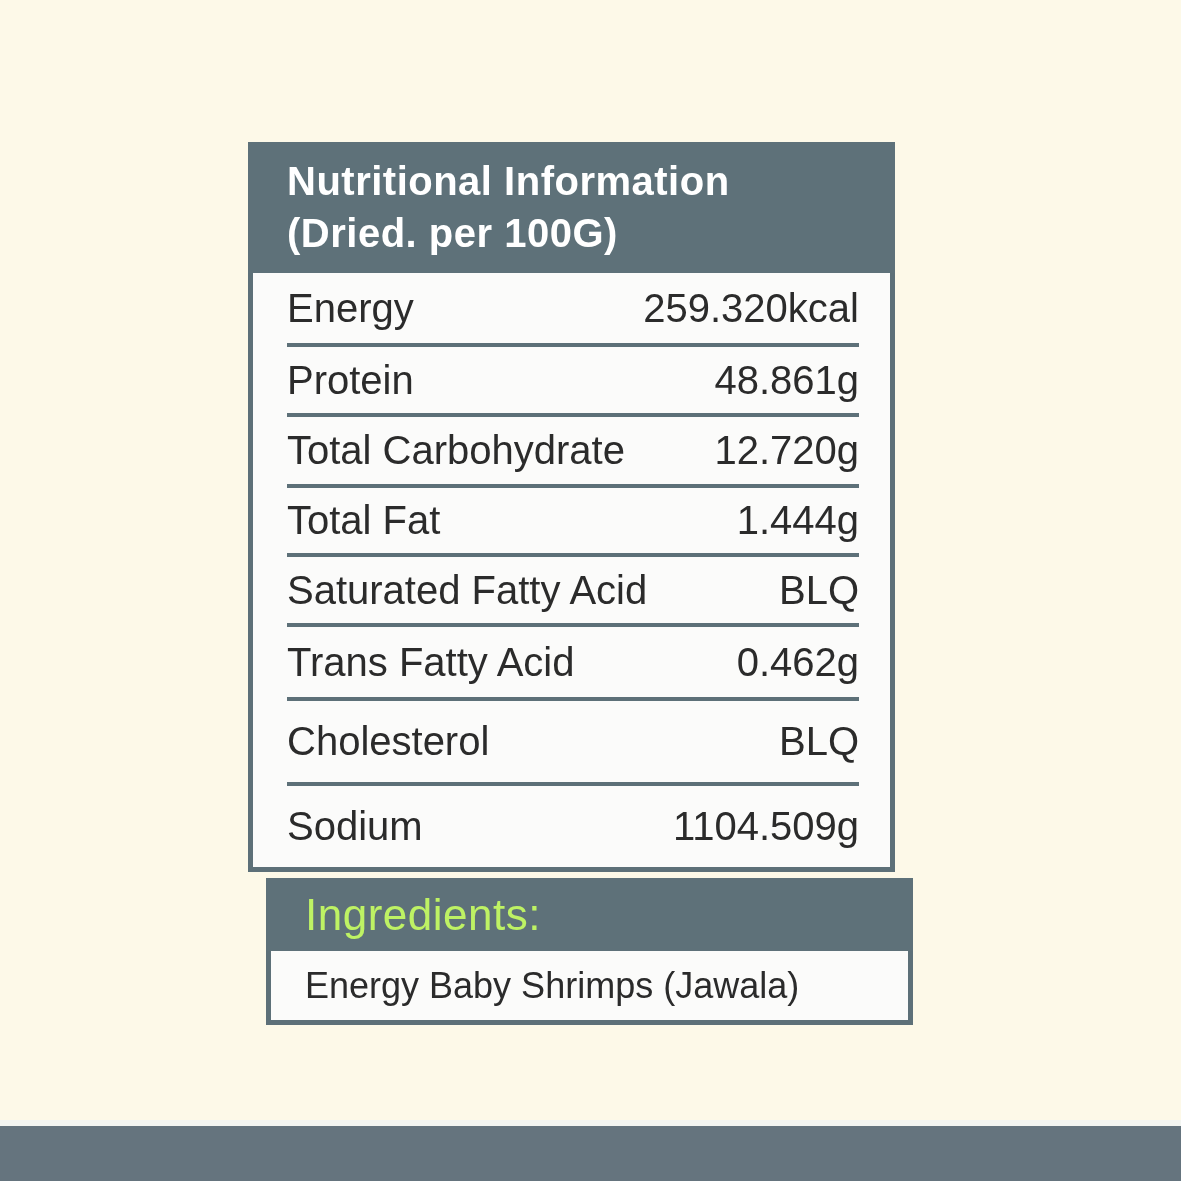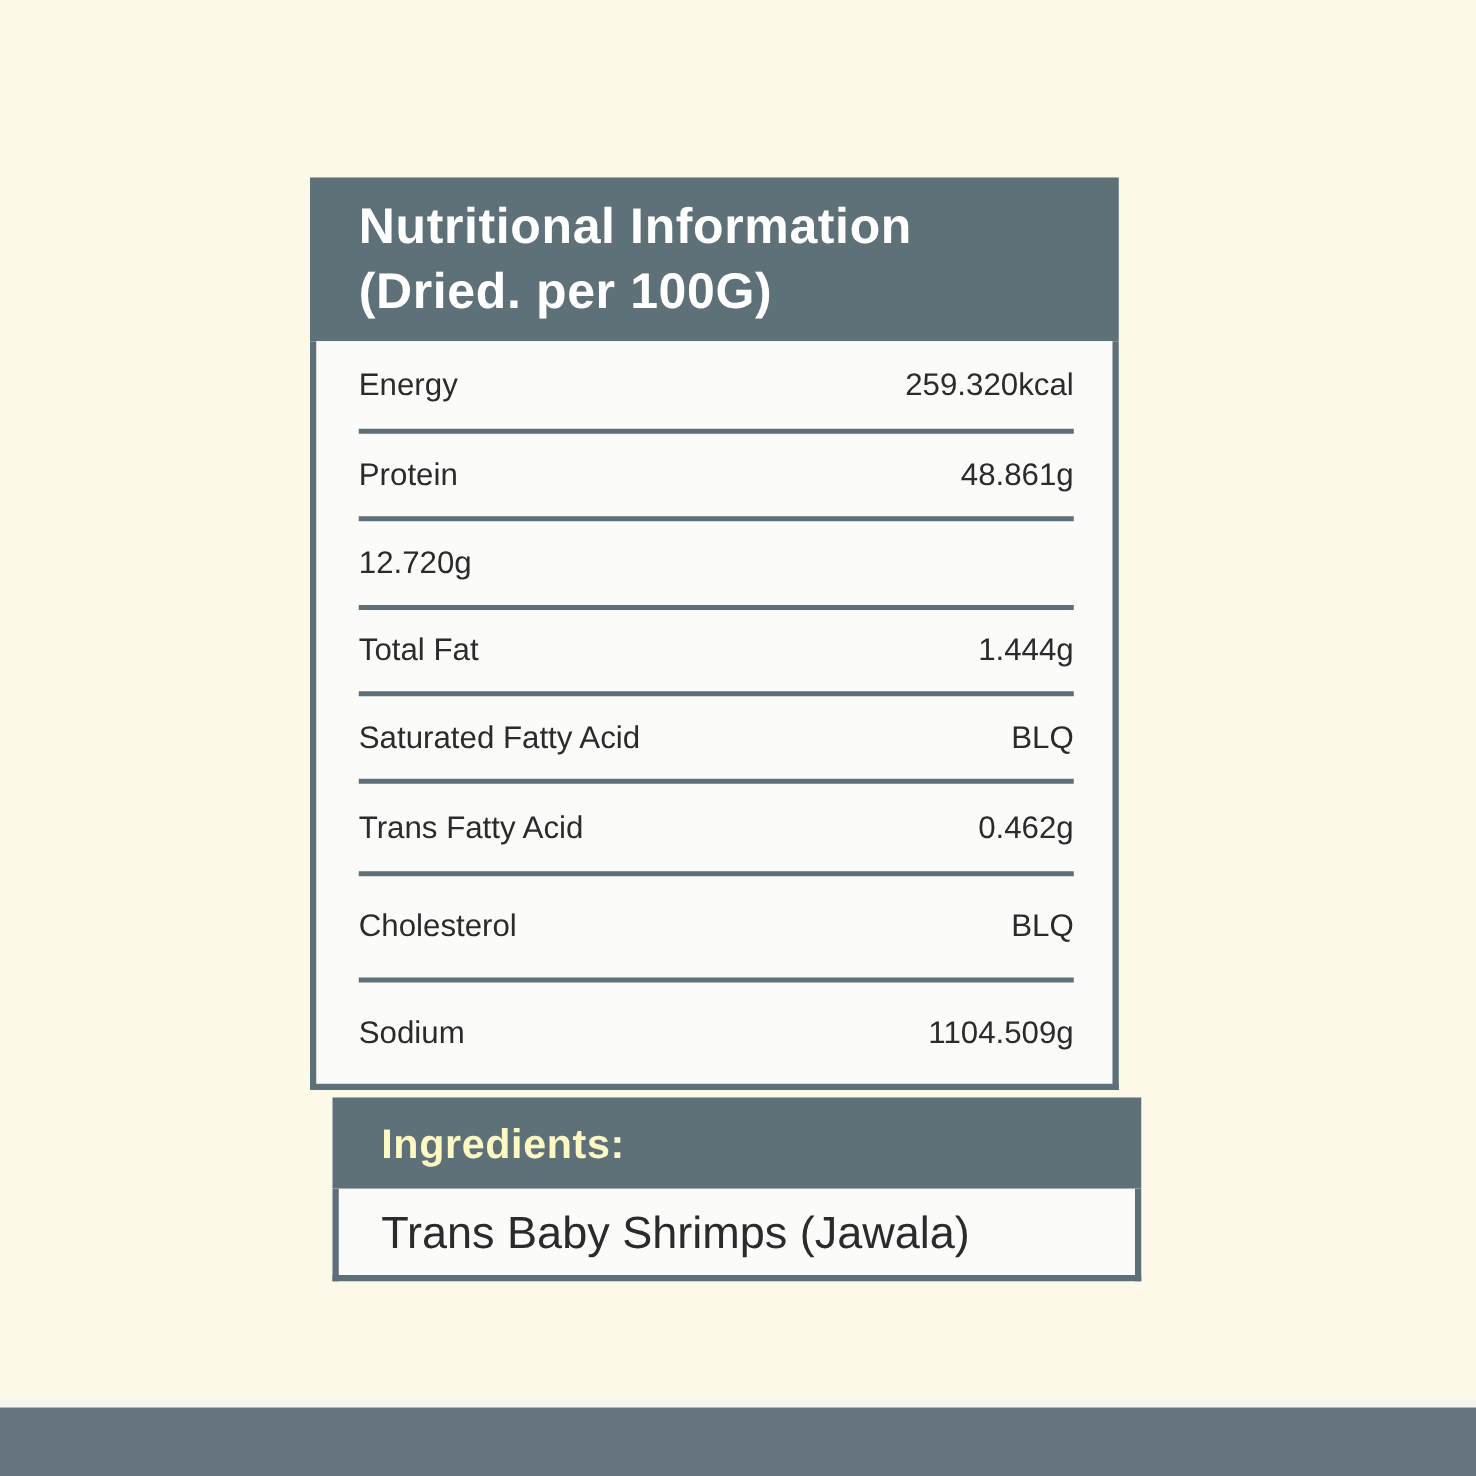--- a/index.html
+++ b/index.html
@@ -45,21 +45,21 @@
   .nrow {
     margin: 0 31px 0 34px;
     border-bottom: 4px solid #5d7078;
     box-sizing: border-box;
     display: flex;
     align-items: center;
     justify-content: space-between;
   }
   .nrow.last { border-bottom: none; }
   .nrow .lbl, .nrow .val {
-    font-size: 25px;
+    font-size: 40px;
     color: #2b2b2b;
     white-space: nowrap;
   }
 
   
   .ing-box {
     position: absolute;
     left: 266px;
     top: 878px;
     width: 647px;
@@ -67,23 +67,23 @@
   }
   .ing-header {
     background: #5e7179;
     height: 73px;
     box-sizing: border-box;
     display: flex;
     align-items: center;
     padding-left: 39px;
   }
   .ing-header .ing-title {
-    color: #fef9c3;
-    font-size: 33px;
-    font-weight: bold;
+    color: #bef264;
+    font-size: 44px;
+    font-weight: normal;
     letter-spacing: 0.5px;
   }
   .ing-body {
     background: #fbfbfa;
     border-left: 5px solid #5d7078;
     border-right: 5px solid #5d7078;
     border-bottom: 5px solid #5d7078;
     height: 74px;
     box-sizing: border-box;
     display: flex;
@@ -122,20 +122,21 @@
     <div class="label-body">
       <div class="nrow" style="height:74px">
         <span class="lbl">Energy</span>
         <span class="val">259.320kcal</span>
       </div>
       <div class="nrow" style="height:70px">
         <span class="lbl">Protein</span>
         <span class="val">48.861g</span>
       </div>
       <div class="nrow" style="height:71px">
+        <span class="lbl">Total Carbohydrate</span>
         <span class="val">12.720g</span>
       </div>
       <div class="nrow" style="height:69px">
         <span class="lbl">Total Fat</span>
         <span class="val">1.444g</span>
       </div>
       <div class="nrow" style="height:70px">
         <span class="lbl">Saturated Fatty Acid</span>
         <span class="val">BLQ</span>
       </div>
@@ -152,19 +153,19 @@
         <span class="val">1104.509g</span>
       </div>
     </div>
   </div>
 
   <div class="ing-box">
     <div class="ing-header">
       <span class="ing-title">Ingredients:</span>
     </div>
     <div class="ing-body">
-      <span class="ing-item">Trans Baby Shrimps (Jawala)</span>
+      <span class="ing-item">Energy Baby Shrimps (Jawala)</span>
     </div>
   </div>
 
   <div class="footer-bar"></div>
 
 </div>
 
 </body></html>

